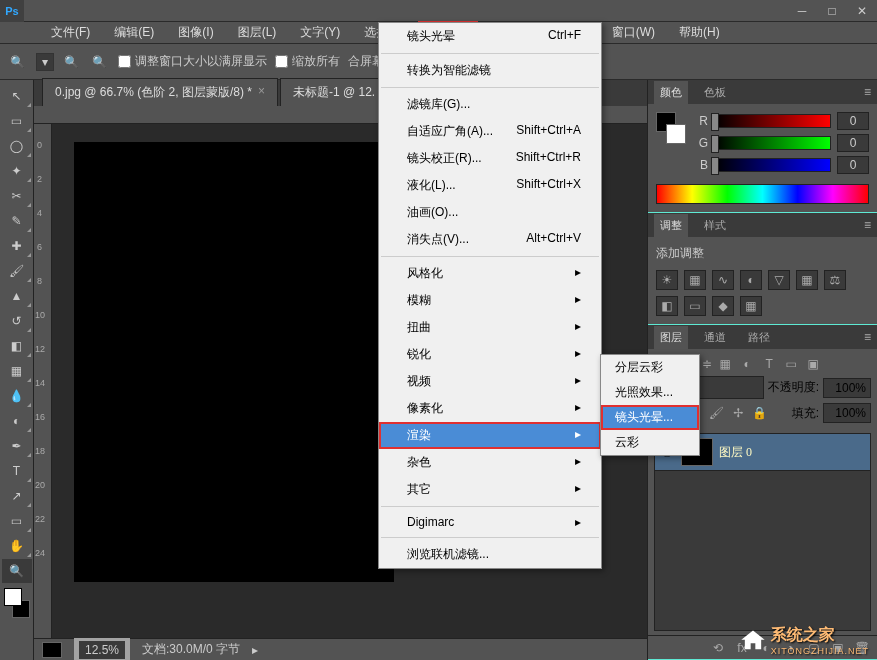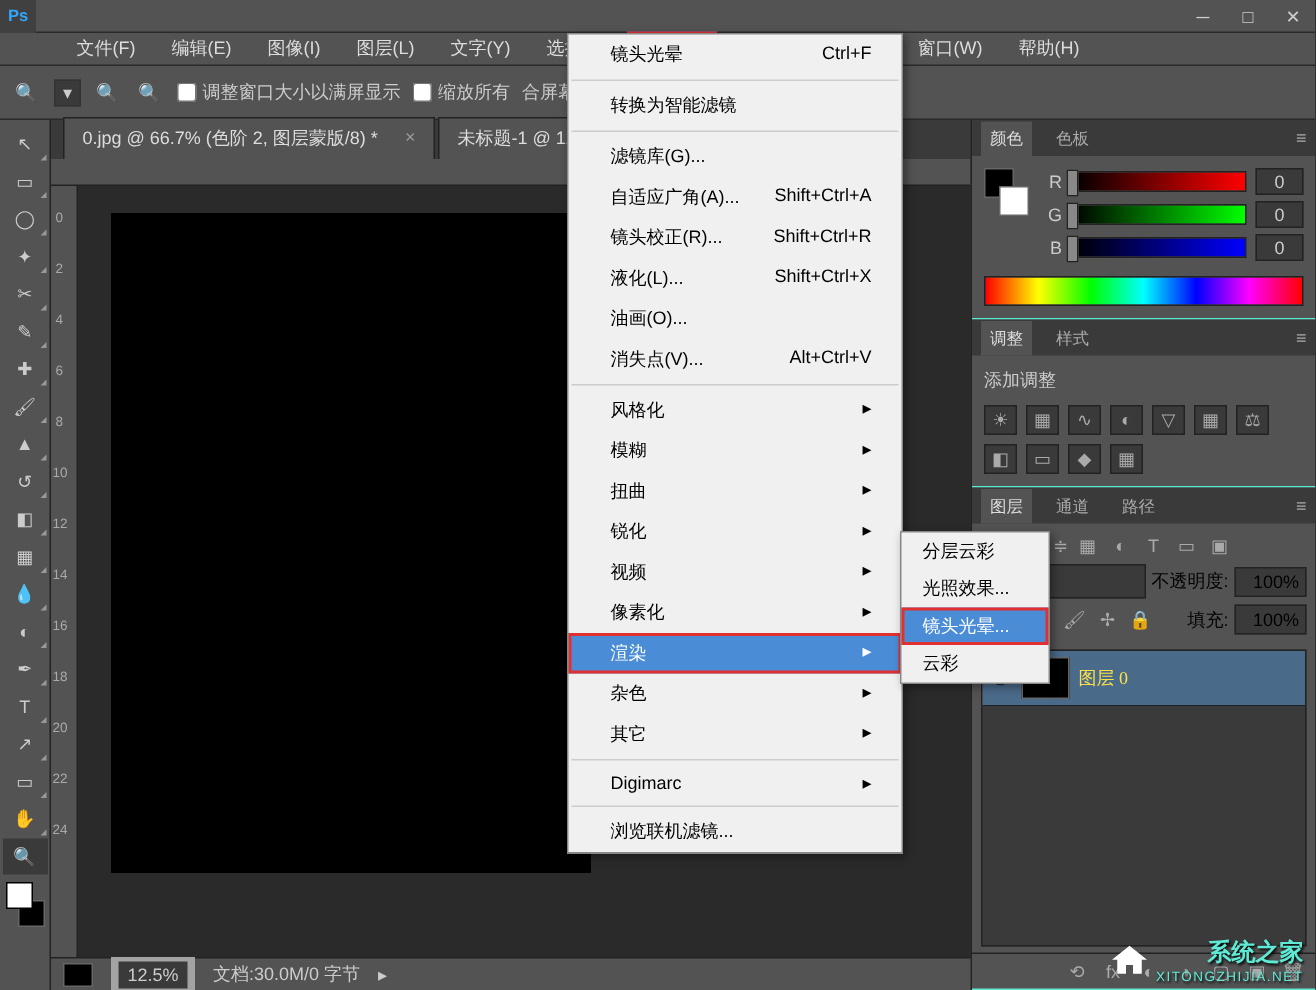--- a/index.html
+++ b/index.html
@@ -34,21 +34,21 @@
 .tool { width: 30px; height: 24px; margin: 0 auto; display: flex; align-items: center; justify-content: center; color: #ccc; cursor: pointer; position: relative; }
 .tool.selected { background: #3a3a3a; }
 .tool-tick { position: absolute; right: 1px; bottom: 1px; width: 0; height: 0; border-left: 4px solid transparent; border-bottom: 4px solid #999; }
 .fgbg { width: 26px; height: 30px; position: relative; margin: 4px auto; }
 .fgbg .fg { position: absolute; left: 0; top: 0; width: 18px; height: 18px; background: #fff; border: 1px solid #000; }
 .fgbg .bg { position: absolute; right: 0; bottom: 0; width: 18px; height: 18px; background: #000; border: 1px solid #666; }
 
 
 .docarea { flex: 1; display: flex; flex-direction: column; background: #2a2a2a; position: relative; }
 .doctabs { height: 26px; background: #3a3a3a; display: flex; align-items: flex-end; padding-left: 8px; }
-.doctab { padding: 5px 12px; background: #535353; color: #ddd; border-top: 1px solid #222; border-left: 1px solid #222; border-right: 1px solid #222; margin-right: 2px; cursor: pointer; font-size: 11px; display: flex; gap: 18px; }
+.doctab { padding: 5px 12px; background: #535353; color: #ddd; border-top: 1px solid #222; border-left: 1px solid #222; border-right: 1px solid #222; margin-right: 2px; cursor: pointer; font-size: 11px; display: flex; gap: 6px; }
 .doctab .close { color: #999; }
 .canvas-wrap { flex: 1; position: relative; background: #2a2a2a; overflow: hidden; }
 .rulers-v { position: absolute; left: 0; top: 18px; bottom: 0; width: 18px; background: #535353; border-right: 1px solid #222; }
 .rulers-h { position: absolute; left: 0; top: 0; right: 0; height: 18px; background: #535353; border-bottom: 1px solid #222; }
 .ruler-tick { position: absolute; color: #aaa; font-size: 9px; }
 .canvas { position: absolute; left: 40px; top: 36px; width: 320px; height: 440px; background: #000; }
 .statusbar { height: 22px; background: #535353; display: flex; align-items: center; gap: 12px; padding: 0 8px; color: #ccc; font-size: 11px; border-top: 1px solid #222; }
 .status-field { background: #3a3a3a; padding: 2px 6px; border: 5px solid #a3a3a3; }
 .swatch-sm { width: 20px; height: 16px; background: #000; border: 1px solid #666; }
 
@@ -94,25 +94,25 @@
 .lc-row { display: flex; align-items: center; gap: 4px; font-size: 11px; }
 .lc-label { min-width: 44px; }
 .lc-input { background: #3a3a3a; border: 1px solid #222; padding: 2px 4px; color: #ccc; flex: 1; }
 .lc-val { background: #3a3a3a; border: 1px solid #222; padding: 2px 4px; width: 48px; text-align: right; }
 .lock-icons { display: flex; gap: 4px; }
 .lock-ico { width: 18px; height: 16px; display: flex; align-items: center; justify-content: center; color: #aaa; cursor: pointer; }
 .layer-list { flex: 1; background: #3a3a3a; margin: 4px 6px; border: 1px solid #222; }
 .layer-row { display: flex; align-items: center; gap: 6px; padding: 4px; background: #4a6a8a; border-bottom: 1px solid #222; }
 .layer-eye { width: 16px; text-align: center; }
 .layer-thumb { width: 32px; height: 28px; background: #000; border: 1px solid #666; }
-.layer-name { color: #fde047; font-family: Liberation Serif, serif; }
+.layer-name { color: #fef9c3; font-family: Liberation Serif, serif; }
 .layers-footer { height: 24px; display: flex; align-items: center; justify-content: flex-end; gap: 6px; padding: 0 6px; border-top: 1px solid #222; }
 .lf-icon { width: 18px; height: 18px; color: #aaa; display: flex; align-items: center; justify-content: center; cursor: pointer; }
 
-.watermark { position: absolute; right: 8px; bottom: 4px; color: #5eead4; font-size: 14px; display: flex; align-items: center; gap: 4px; z-index: 200; text-shadow: 1px 1px 2px #000; text-align: right; }
+.watermark { position: absolute; right: 8px; bottom: 4px; color: #fdba74; font-size: 14px; display: flex; align-items: center; gap: 4px; z-index: 200; text-shadow: 1px 1px 2px #000; }
 .watermark-sub { font-size: 9px; display: block; letter-spacing: 1px; }
 .house-icon { width: 28px; height: 28px; }
 </style>
 </head>
 <body>
 
 <div class="app">
 
   <div class="titlebar">
     <div class="ps-logo">Ps</div>

